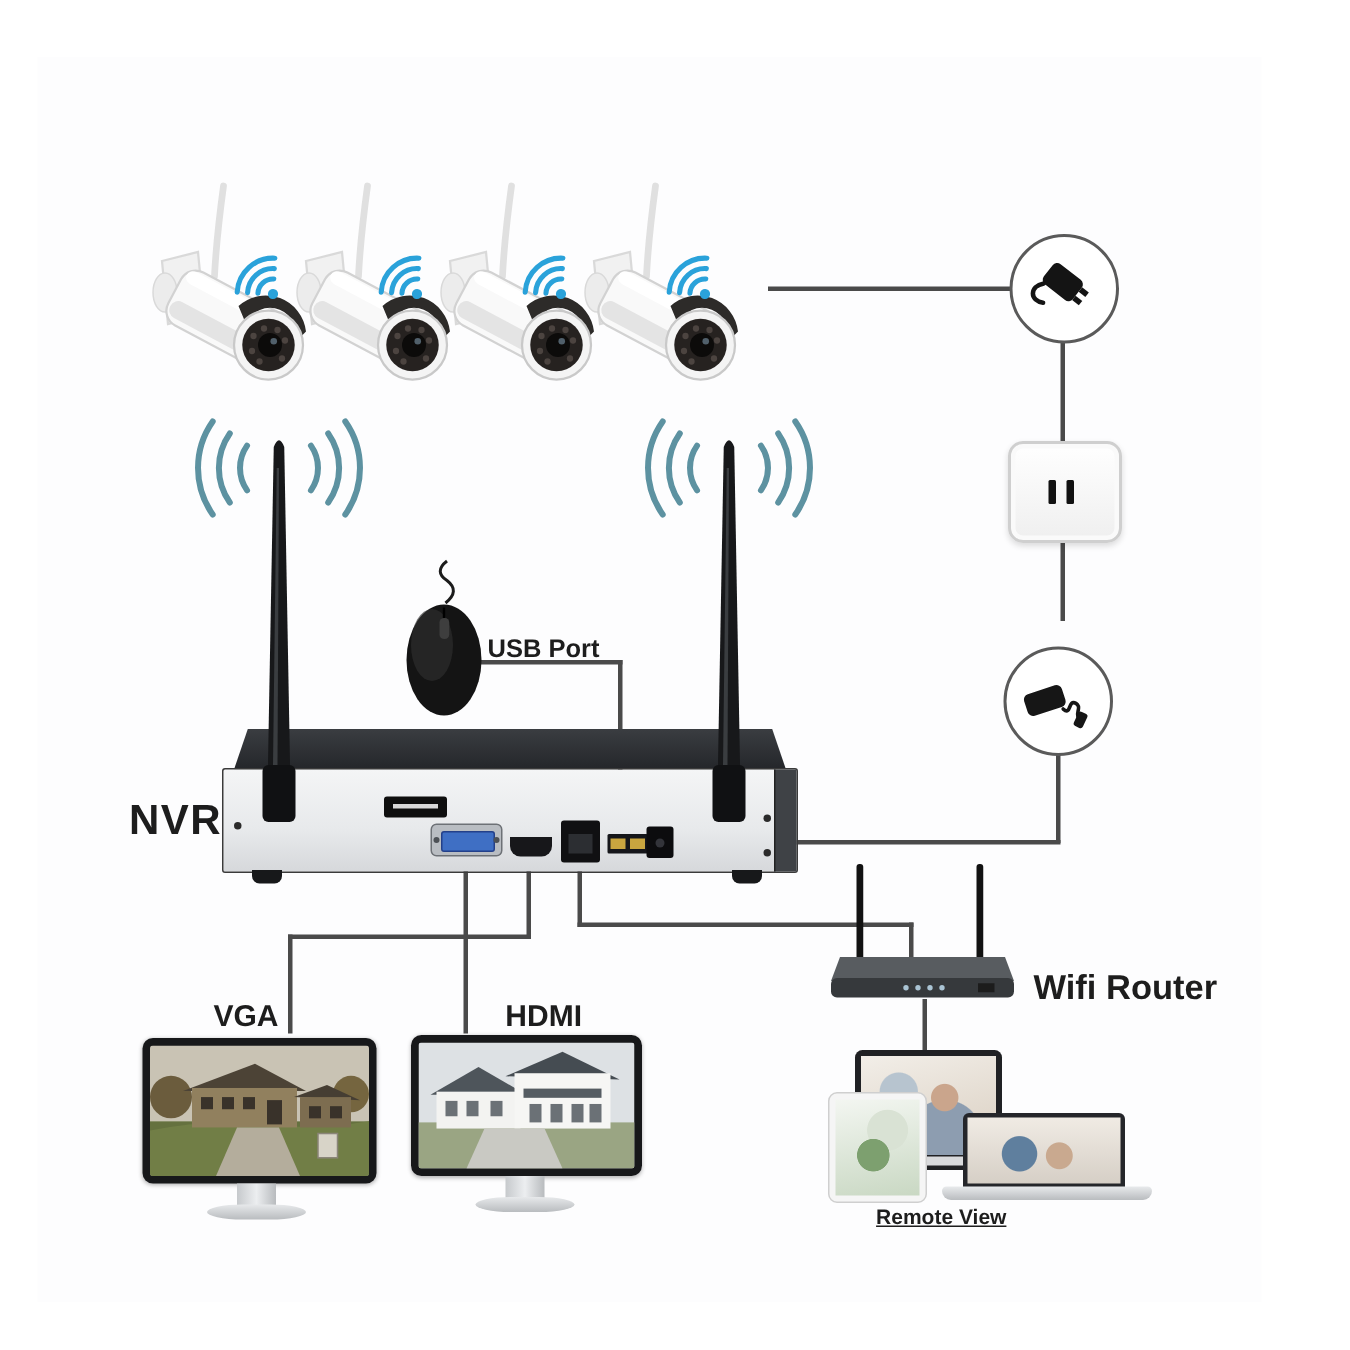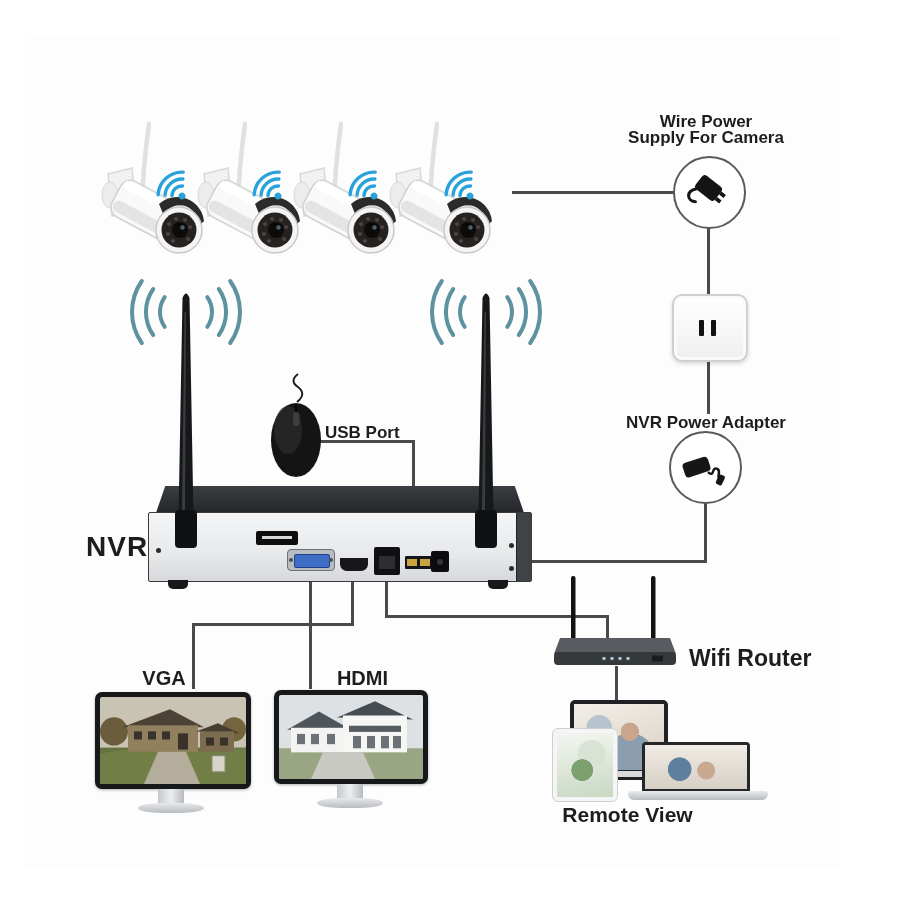--- a/index.html
+++ b/index.html
@@ -265,40 +265,35 @@
   <div class="line" style="left:412px;top:440px;width:3px;height:120px;"></div>
   <div class="line" style="left:309px;top:570px;width:3px;height:119px;"></div>
   <div class="line" style="left:351px;top:570px;width:3px;height:56px;"></div>
   <div class="line" style="left:192px;top:623px;width:162px;height:3px;"></div>
   <div class="line" style="left:192px;top:623px;width:3px;height:66px;"></div>
   <div class="line" style="left:385px;top:574px;width:3px;height:44px;"></div>
   <div class="line" style="left:385px;top:615px;width:224px;height:3px;"></div>
   <div class="line" style="left:606px;top:615px;width:3px;height:29px;"></div>
   <div class="line" style="left:615px;top:666px;width:3px;height:44px;"></div>
 
-  <div class="lbl center" style="left:596px;top:114px;width:220px;font-size:17px;line-height:16px;">
-    <span>Wire Power</span><br>
-    <span>Supply For Camera</span>
-  </div>
   <div class="psu-circle" style="left:673px;top:156px;">
     <svg viewBox="0 0 73 73">
       <g transform="rotate(38 36 36)">
         <rect x="20" y="24" width="26" height="18" rx="4" fill="#141414"></rect>
         <rect x="46" y="27.5" width="6" height="4" fill="#141414"></rect>
         <rect x="46" y="35" width="6" height="4" fill="#141414"></rect>
         <path d="M23 42 C16 50 23 58 31 53" stroke="#141414" stroke-width="3.2" fill="none" stroke-linecap="round"></path>
       </g>
     </svg>
   </div>
   <div class="outlet">
     <div class="slot s1"></div>
     <div class="slot s2"></div>
   </div>
 
-  <div class="lbl center" style="left:596px;top:413px;width:220px;font-size:17px;">NVR Power Adapter</div>
   <div class="psu-circle" style="left:669px;top:431px;">
     <svg viewBox="0 0 73 73">
       <g transform="rotate(-18 27 36)">
         <rect x="13" y="28" width="28" height="16" rx="4" fill="#161616"></rect>
       </g>
       <path d="M40 42 C46 47 43 35 49 38 C54 41 47 46 52 49" stroke="#161616" stroke-width="2.6" fill="none" stroke-linecap="round"></path>
       <rect x="49" y="44" width="7" height="11" rx="2" fill="#161616" transform="rotate(25 52 49)"></rect>
     </svg>
   </div>
 
@@ -442,14 +437,14 @@
   </div>
   <div class="rv-tablet">
     <div class="ph"></div>
   </div>
   <div class="rv-laptop">
     <div class="scr">
         <div class="ph"></div>
       </div>
     <div class="base"></div>
   </div>
-  <div class="lbl" style="left:560px;top:803px;width:135px;font-size:21px;text-align:center;">Remote View</div>
+  <div class="lbl" style="left:560px;top:803px;width:135px;font-size:14px;text-align:center;text-decoration:underline;">Remote View</div>
 </div>
 
 </body></html>

